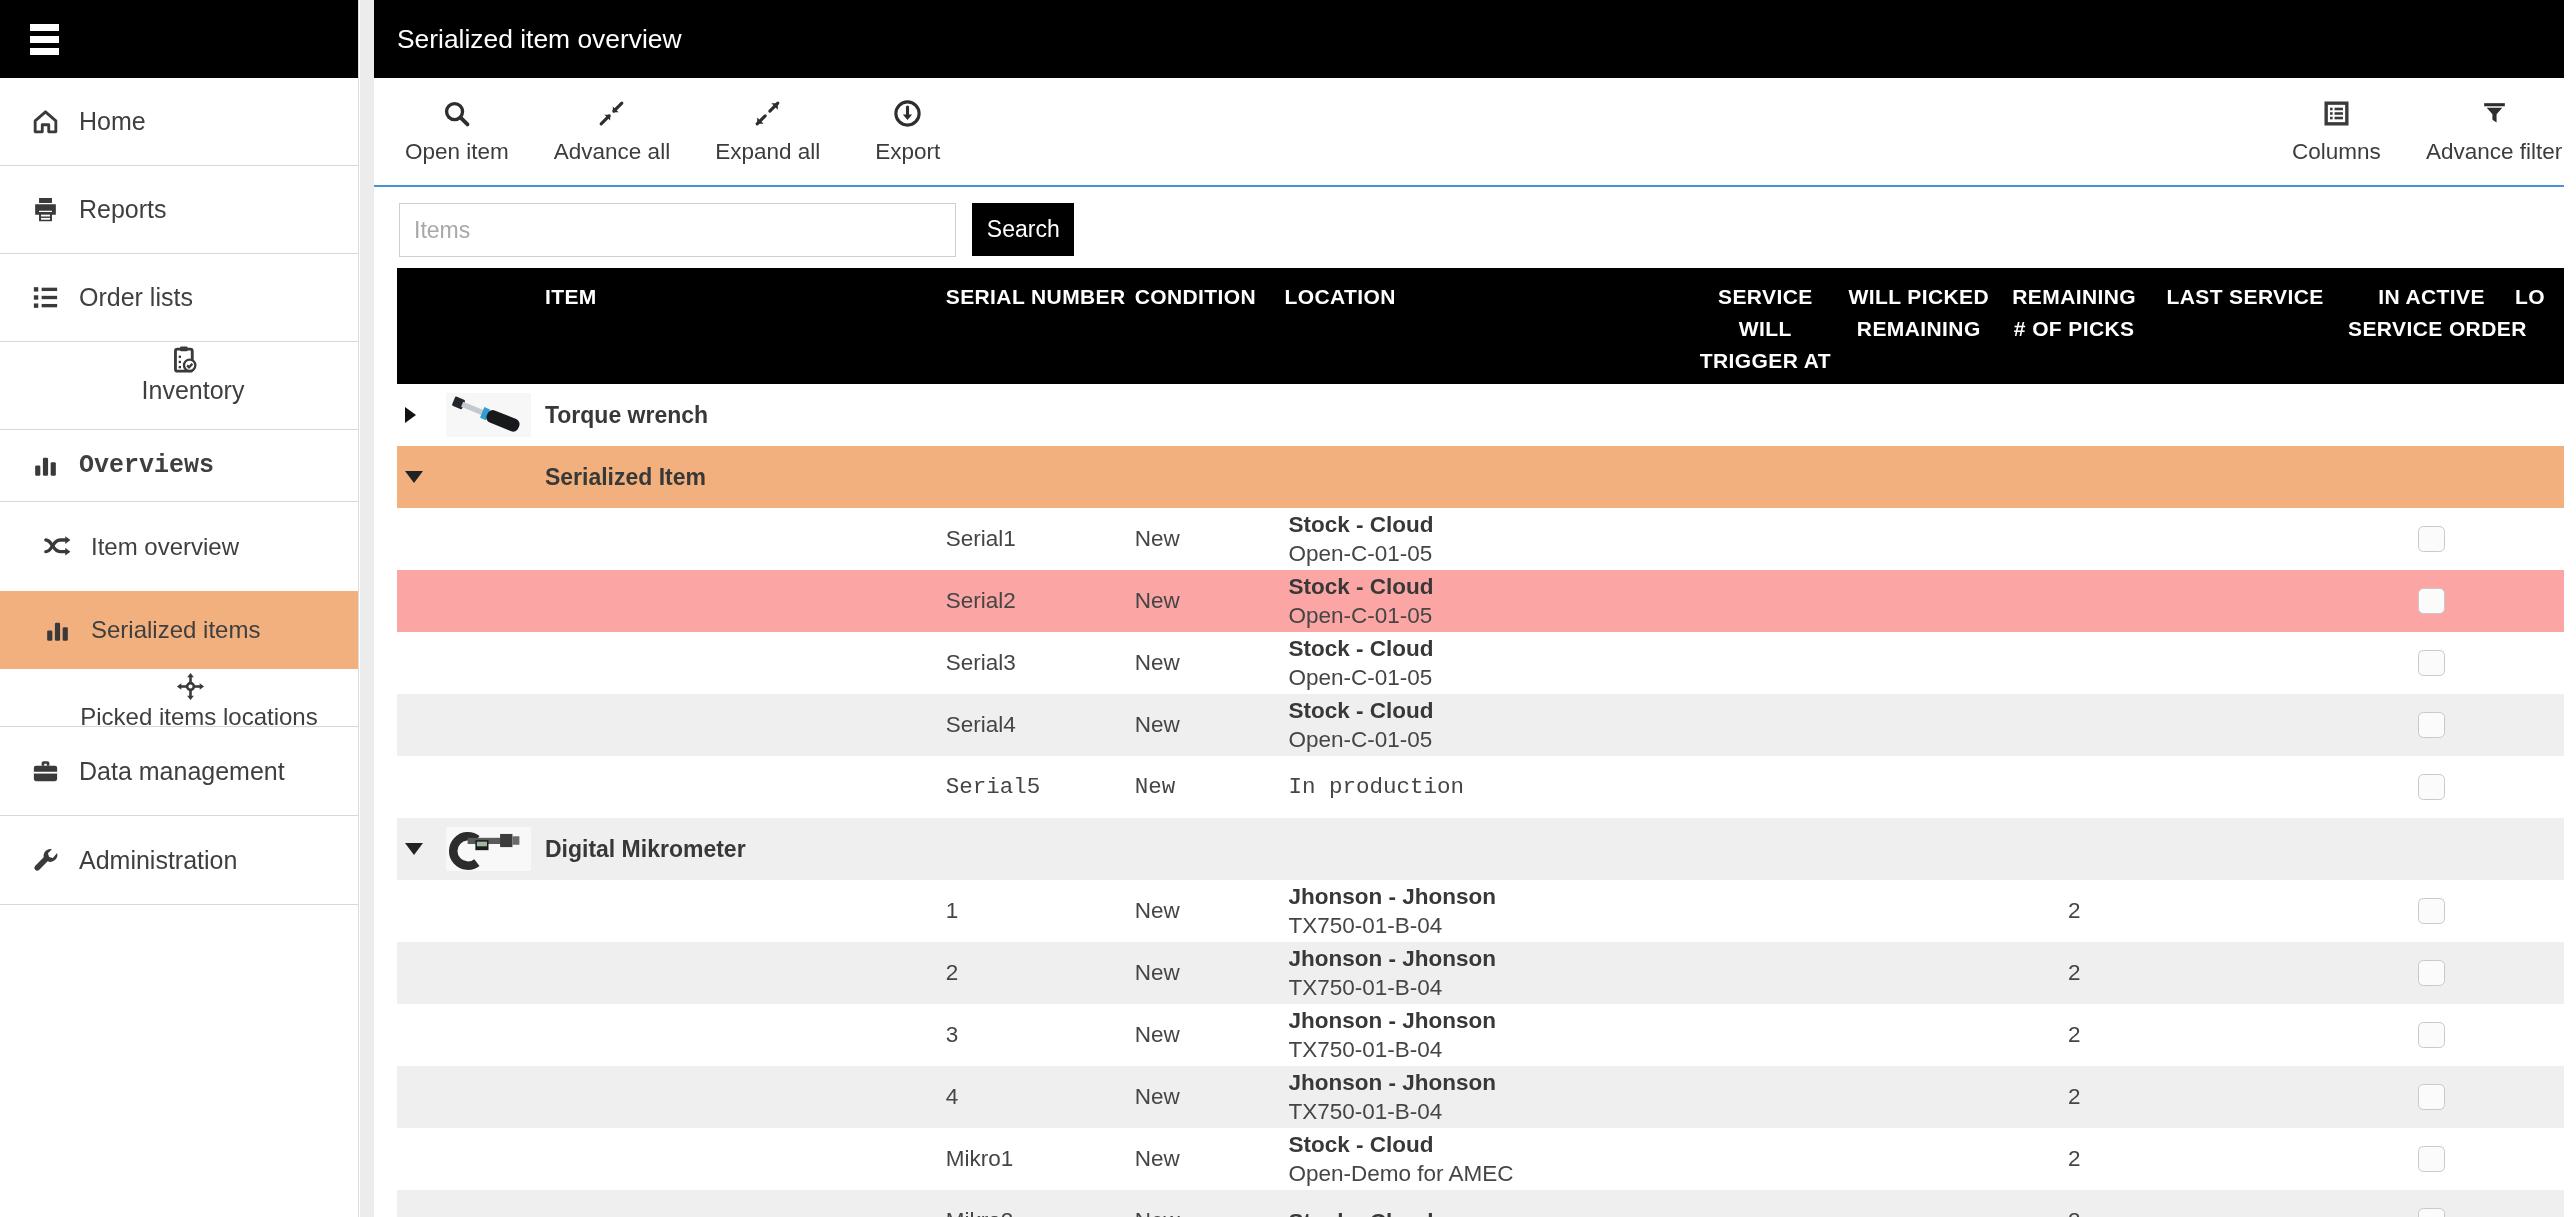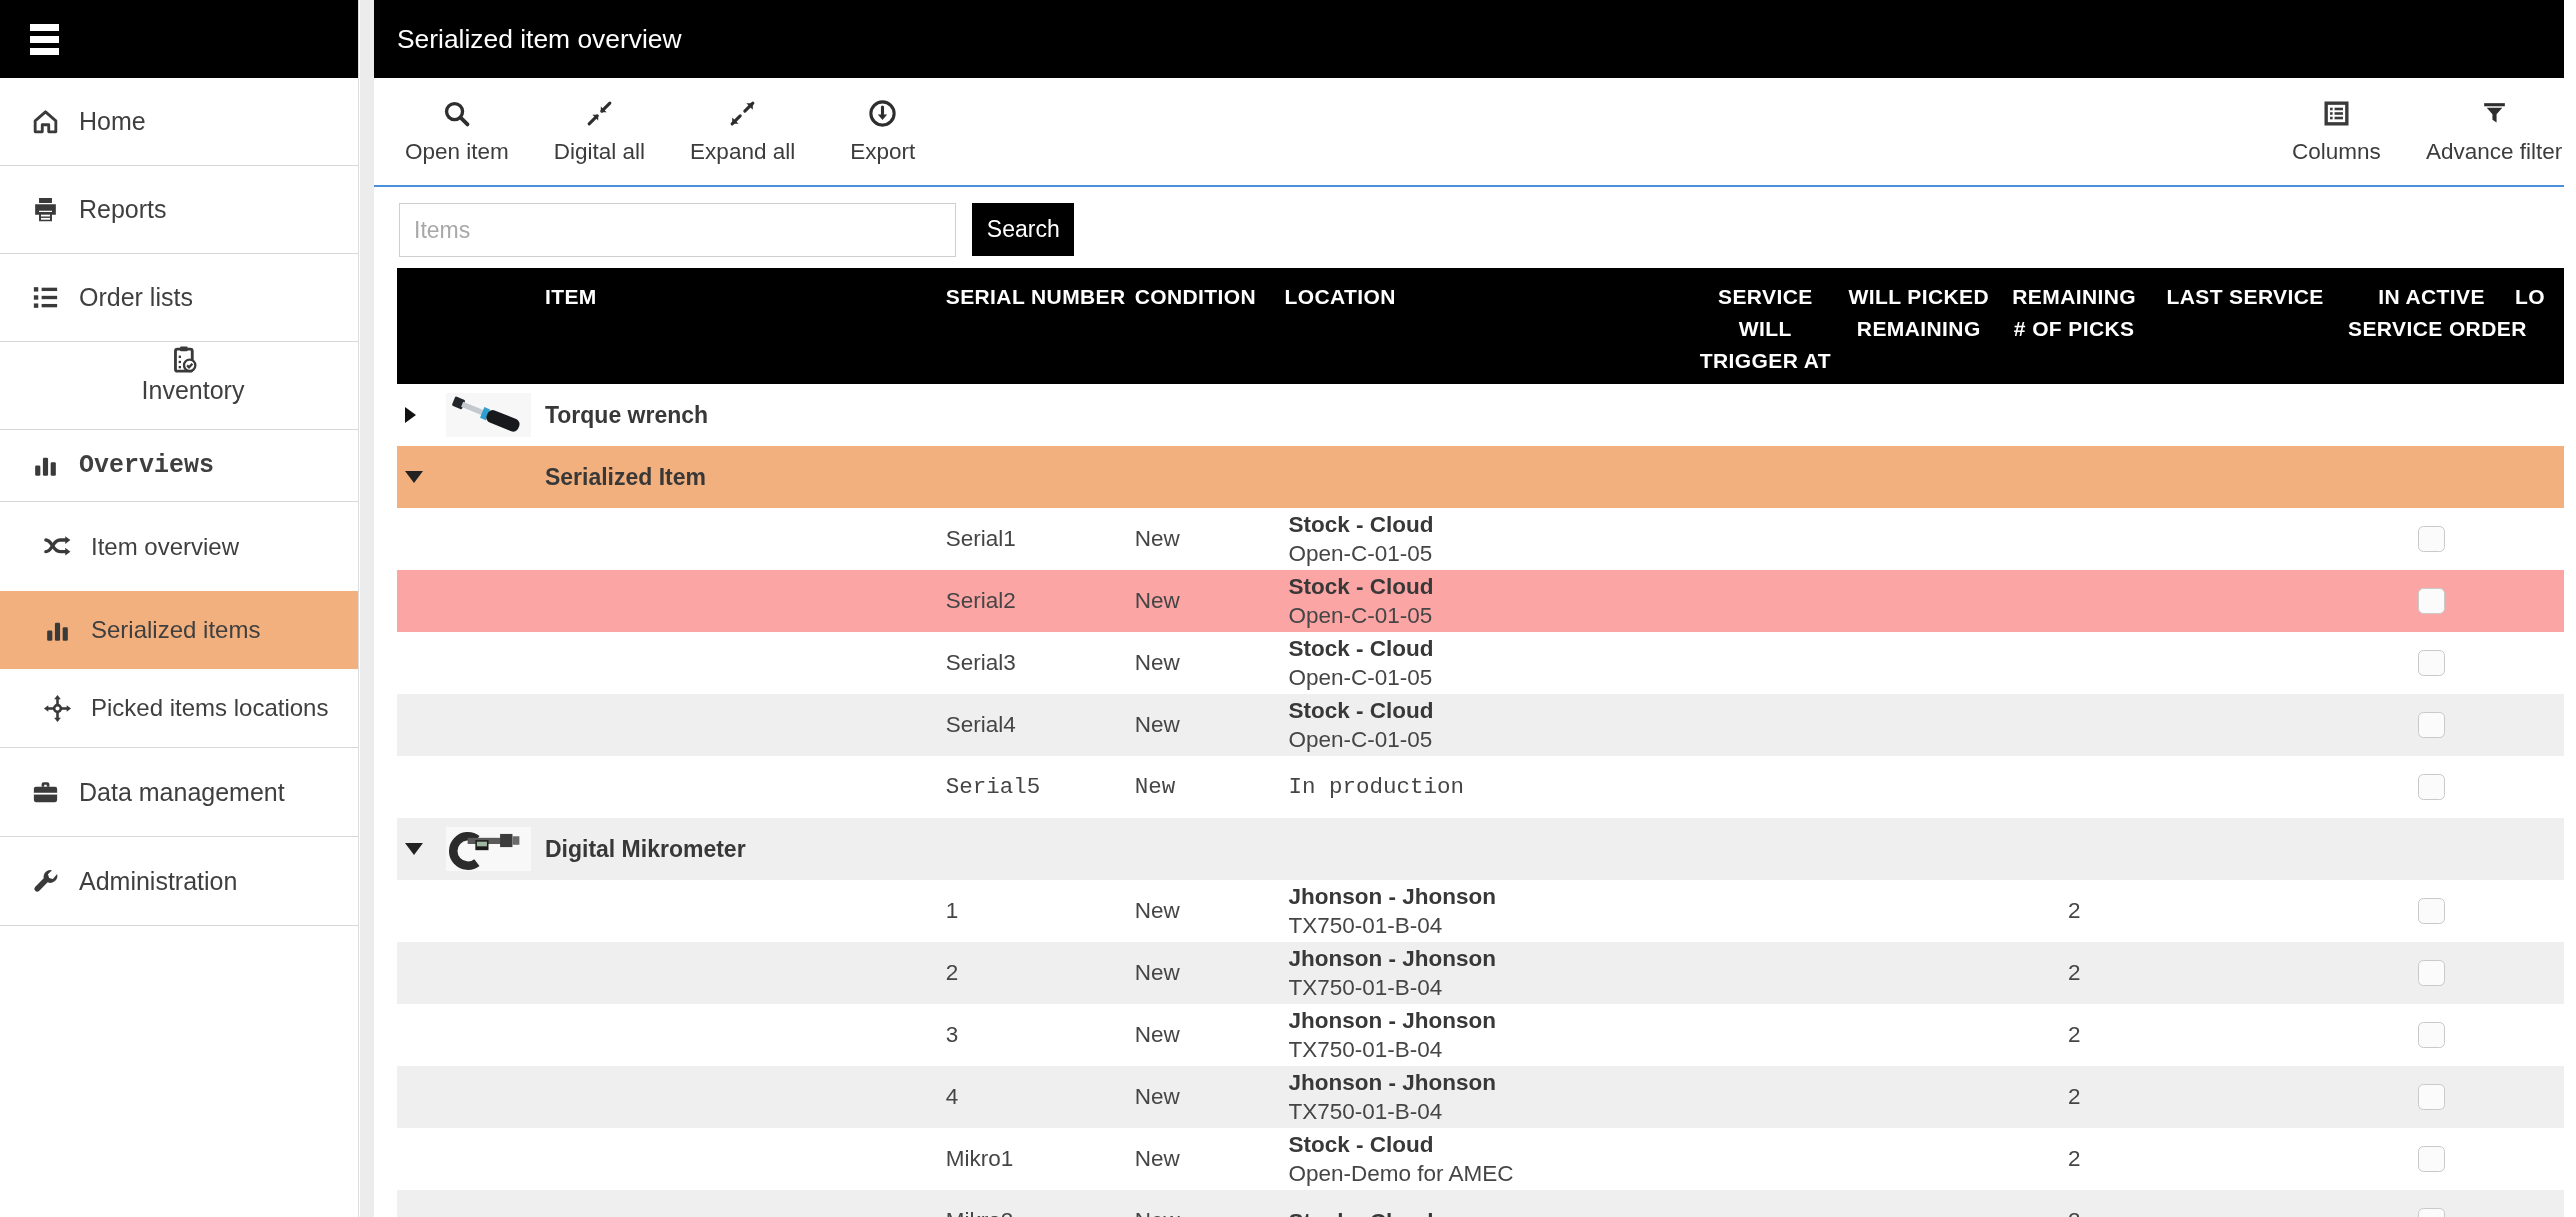--- a/index.html
+++ b/index.html
@@ -159,21 +159,21 @@
             <svg viewBox="0 0 24 24">
               <g fill="#3a3a3a">
                 <rect x="4" y="12" width="4" height="8" rx="1"></rect>
                 <rect x="10" y="6" width="4" height="14" rx="1"></rect>
                 <rect x="16" y="9.5" width="4" height="10.5" rx="1"></rect>
               </g>
             </svg>
           </span>
           <span>Serialized items</span>
         </div>
-        <div class="side-item sub" style="height: 79px;">
+        <div class="side-item sub" style="height: 58px; flex-direction: column;">
           <span class="side-icon">
             <svg viewBox="0 0 24 24">
               <g stroke="#3a3a3a" stroke-width="2" fill="none">
                 <path d="M12 4.5 V9"></path>
                 <path d="M12 15 V19.5"></path>
                 <path d="M4.5 12 H9"></path>
                 <path d="M15 12 H19.5"></path>
                 <circle cx="12" cy="12" r="2.6"></circle>
               </g>
               <g fill="#3a3a3a">
@@ -229,21 +229,21 @@
             <span><svg viewBox="0 0 24 24">
                 <g stroke="#2e2e2e" stroke-width="2.4" fill="none" stroke-linecap="round">
                   <path d="M20 4 L13.8 10.2"></path>
                   <path d="M4 20 L10.2 13.8"></path>
                 </g>
                 <g fill="#2e2e2e">
                   <path d="M13 6.5 V11 h4.5 z"></path>
                   <path d="M6.5 13 H11 v4.5 z"></path>
                 </g>
               </svg></span>
-            <span class="lbl">Digital all</span>
+            <span class="lbl">Advance all</span>
           </div>
           <div class="tb-btn">
             <span><svg viewBox="0 0 24 24">
                 <g stroke="#2e2e2e" stroke-width="2.4" fill="none" stroke-linecap="round">
                   <path d="M13.8 10.2 L20 4"></path>
                   <path d="M10.2 13.8 L4 20"></path>
                 </g>
                 <g fill="#2e2e2e">
                   <path d="M15 4 h5 v5 z"></path>
                   <path d="M4 15 v5 h5 z"></path>

